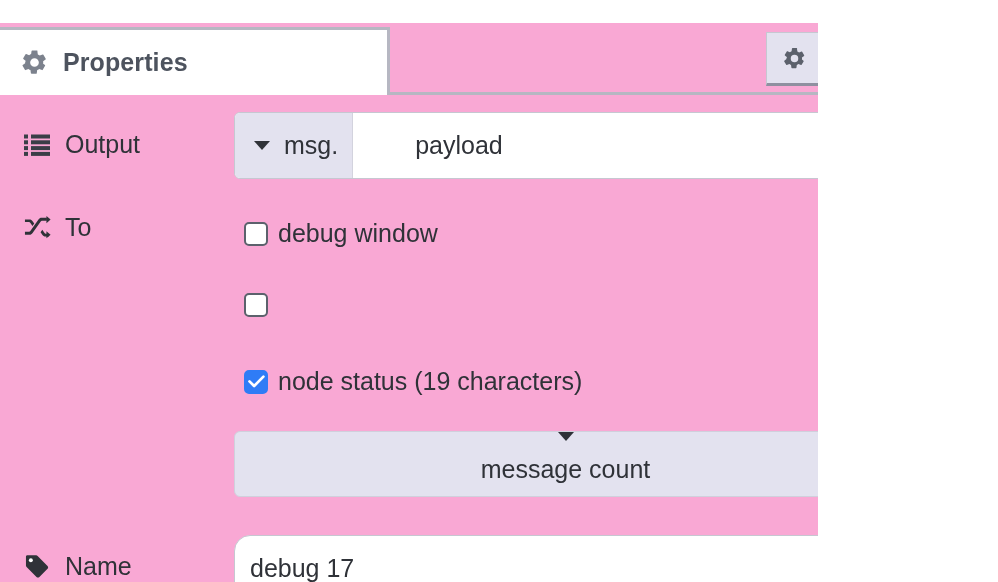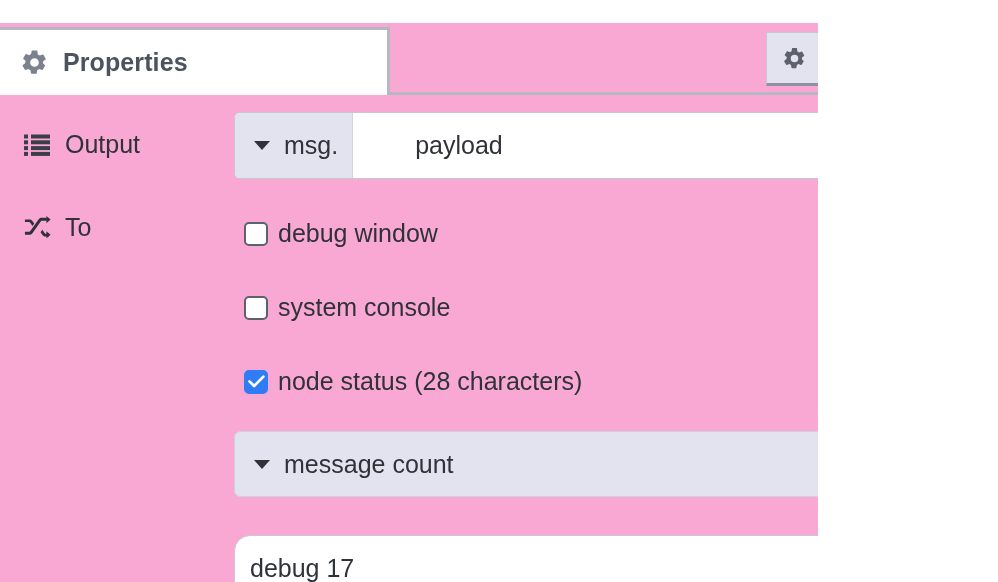--- a/index.html
+++ b/index.html
@@ -222,20 +222,21 @@
     height: 66px;
     box-sizing: border-box;
     background: #e3e2ef;
     border: 1px solid #d0d0dc;
     border-radius: 6px;
     display: flex;
     align-items: center;
     gap: 14px;
     padding-left: 19px;
     cursor: pointer;
+    flex-direction: column;
   }
   .select-text {
     font-size: 25px;
     color: #2f3238;
   }
 
   
   .text-input {
     position: absolute;
     left: 234px;
@@ -346,37 +347,45 @@
         <span>To</span>
       </div>
 
       <div class="check-row" style="top:20px;">
         <span class="cbox"></span>
         <span class="check-label">debug window</span>
       </div>
 
       <div class="check-row" style="top:94px;">
         <span class="cbox"></span>
-        <span class="check-label">system console</span>
       </div>
 
       <div class="check-row" style="top:168px;">
         <span class="cbox checked">
           <svg width="17" height="13" viewBox="0 0 17 13">
             <path d="M1.5 6.4l4.6 4.6L15.4 1.6" fill="none" stroke="#ffffff" stroke-width="2.7" stroke-linecap="round" stroke-linejoin="round"></path>
           </svg>
         </span>
-        <span class="check-label">node status (28 characters)</span>
+        <span class="check-label">node status (19 characters)</span>
       </div>
 
       <div class="select-box" style="top:232px;">
         <span class="caret"></span>
         <span class="select-text">message count</span>
       </div>
     </div>
 
     <div class="row" style="top:425px;height:100px;">
+      <div class="row-label" style="top:32px;">
+        <span class="glyph">
+          <svg width="26" height="25" viewBox="0 0 24 24" fill="#2f3238">
+            <path d="M1.6 1.3h9.6c.5 0 1 .2 1.4.6l9.5 9.5c.8.8.8 2 0 2.8l-7.8 7.8c-.8.8-2 .8-2.8 0L2 12.5c-.4-.4-.6-.9-.6-1.4V2.6c0-.7.6-1.3 1.3-1.3z"></path>
+            <circle cx="6.1" cy="6" r="1.9" fill="#ffffff"></circle>
+          </svg>
+        </span>
+        <span>Name</span>
+      </div>
 
       <div class="text-input" style="top:15px;" title="Name">debug 17</div>
     </div>
 
   </div>
 </div>
 
 </body></html>

